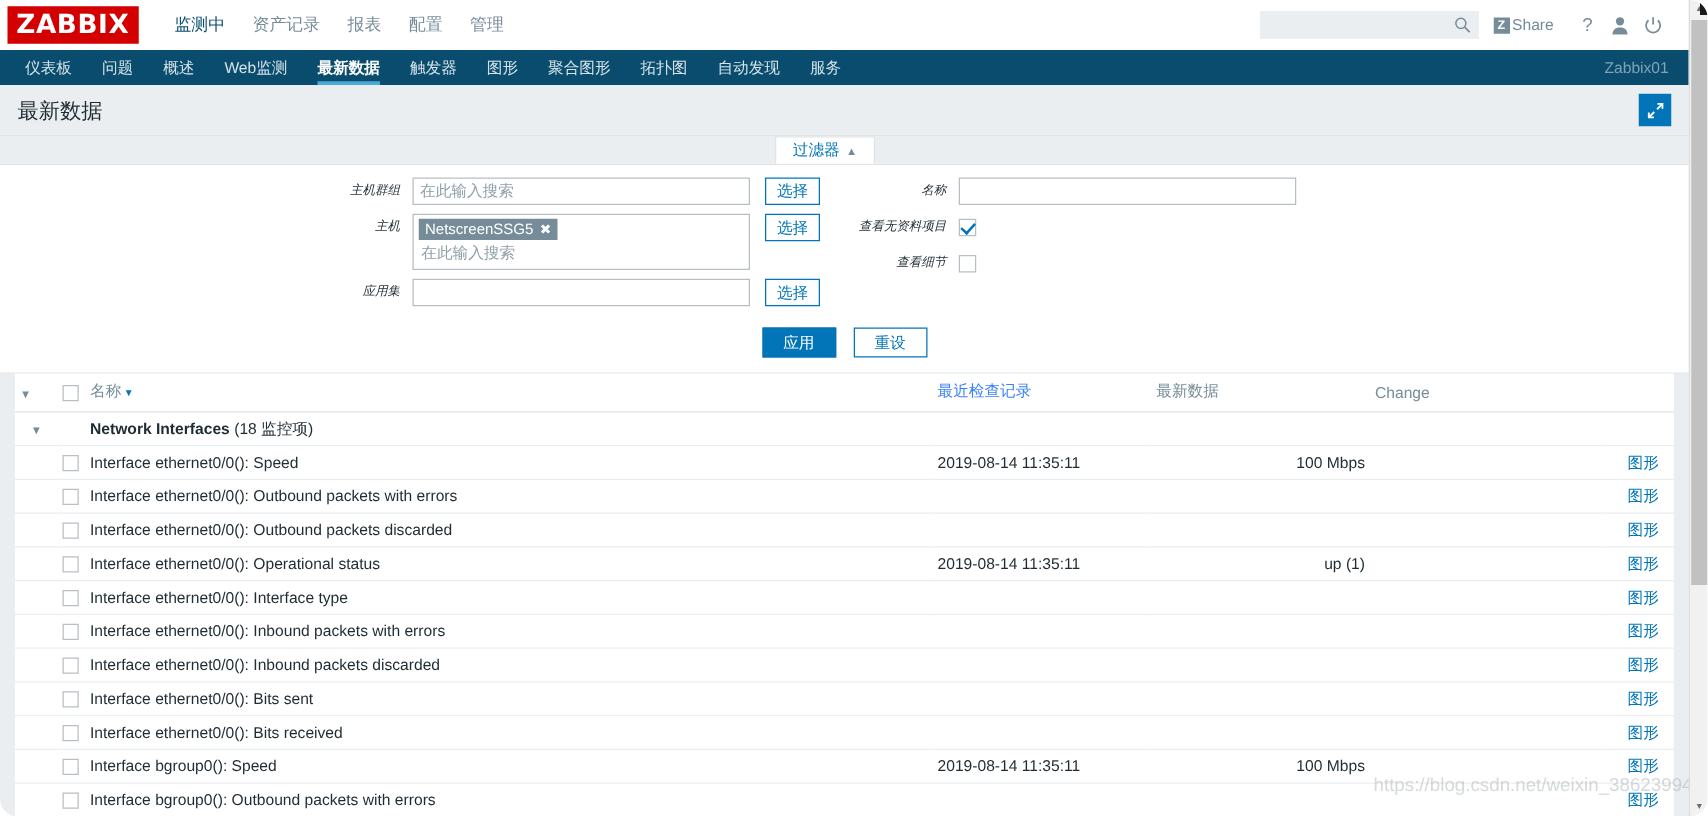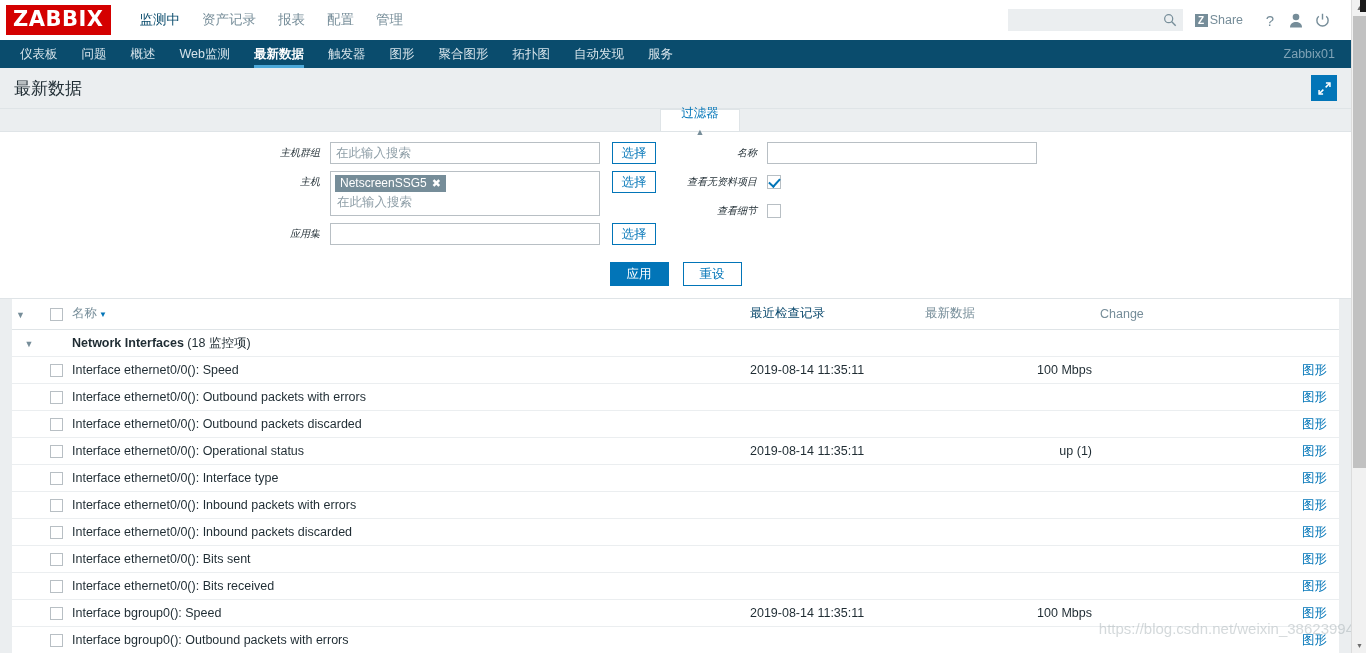--- a/index.html
+++ b/index.html
@@ -5,21 +5,21 @@
   * { box-sizing: border-box; }
   html, body {
     margin: 0; padding: 0;
     width: 1366px; height: 653px;
     overflow: hidden;
     background: #fff;
     font-family: "Liberation Sans", "DejaVu Sans", sans-serif;
     font-size: 12px;
     color: #1f2c33;
   }
-  #page { position: relative; width: 1366px; height: 653px; overflow: hidden; }
+  #page { position: relative; width: 1366px; height: 653px; overflow: hidden; border-radius: 14px; }
 
   
   .topbar {
     position: relative;
     height: 40px;
     background: #ffffff;
     display: flex;
     align-items: center;
     padding-left: 6px;
     width: 1351px;
@@ -171,34 +171,33 @@
 
   
   .filter-tabwrap {
     background: #ebeef0;
     width: 1351px;
     height: 22px;
     position: relative;
   }
   .filter-tab {
     position: absolute;
-    left: 660px;
+    left: 620px;
     top: 0;
     height: 22px;
     min-width: 80px;
     background: #ffffff;
     border: 1px solid #dfe4e7;
     border-bottom: none;
     display: flex; align-items: center; justify-content: center;
     gap: 5px;
     color: #0275b8;
     font-size: 12.5px;
     cursor: pointer;
     padding: 0 12px;
-    flex-direction: column;
   }
   .filter-body {
     background: #ffffff;
     width: 1351px;
     border-top: 1px solid #dfe4e7;
     border-bottom: 1px solid #dfe4e7;
     padding: 10px 0 12px 0;
   }
   .filter-grid {
     display: flex;
@@ -330,21 +329,21 @@
   }
   table.list th {
     font-weight: normal;
     font-size: 12.5px;
     color: #768d99;
     text-align: left;
     padding: 6px 4px 7px 4px;
     border-bottom: 1px solid #dfe4e7;
     background: #fff;
   }
-  table.list th.link { color: #0c4a6e; cursor: pointer; }
+  table.list th.link { color: #3b82f6; cursor: pointer; }
   table.list td {
     font-size: 12.5px;
     padding: 4px 4px;
     border-bottom: 1px solid #ebeef0;
     height: 27px;
     color: #1f2c33;
   }
   .c-arrow { width: 34px; text-align: center; }
   .c-cb { width: 22px; }
   .c-name { }

